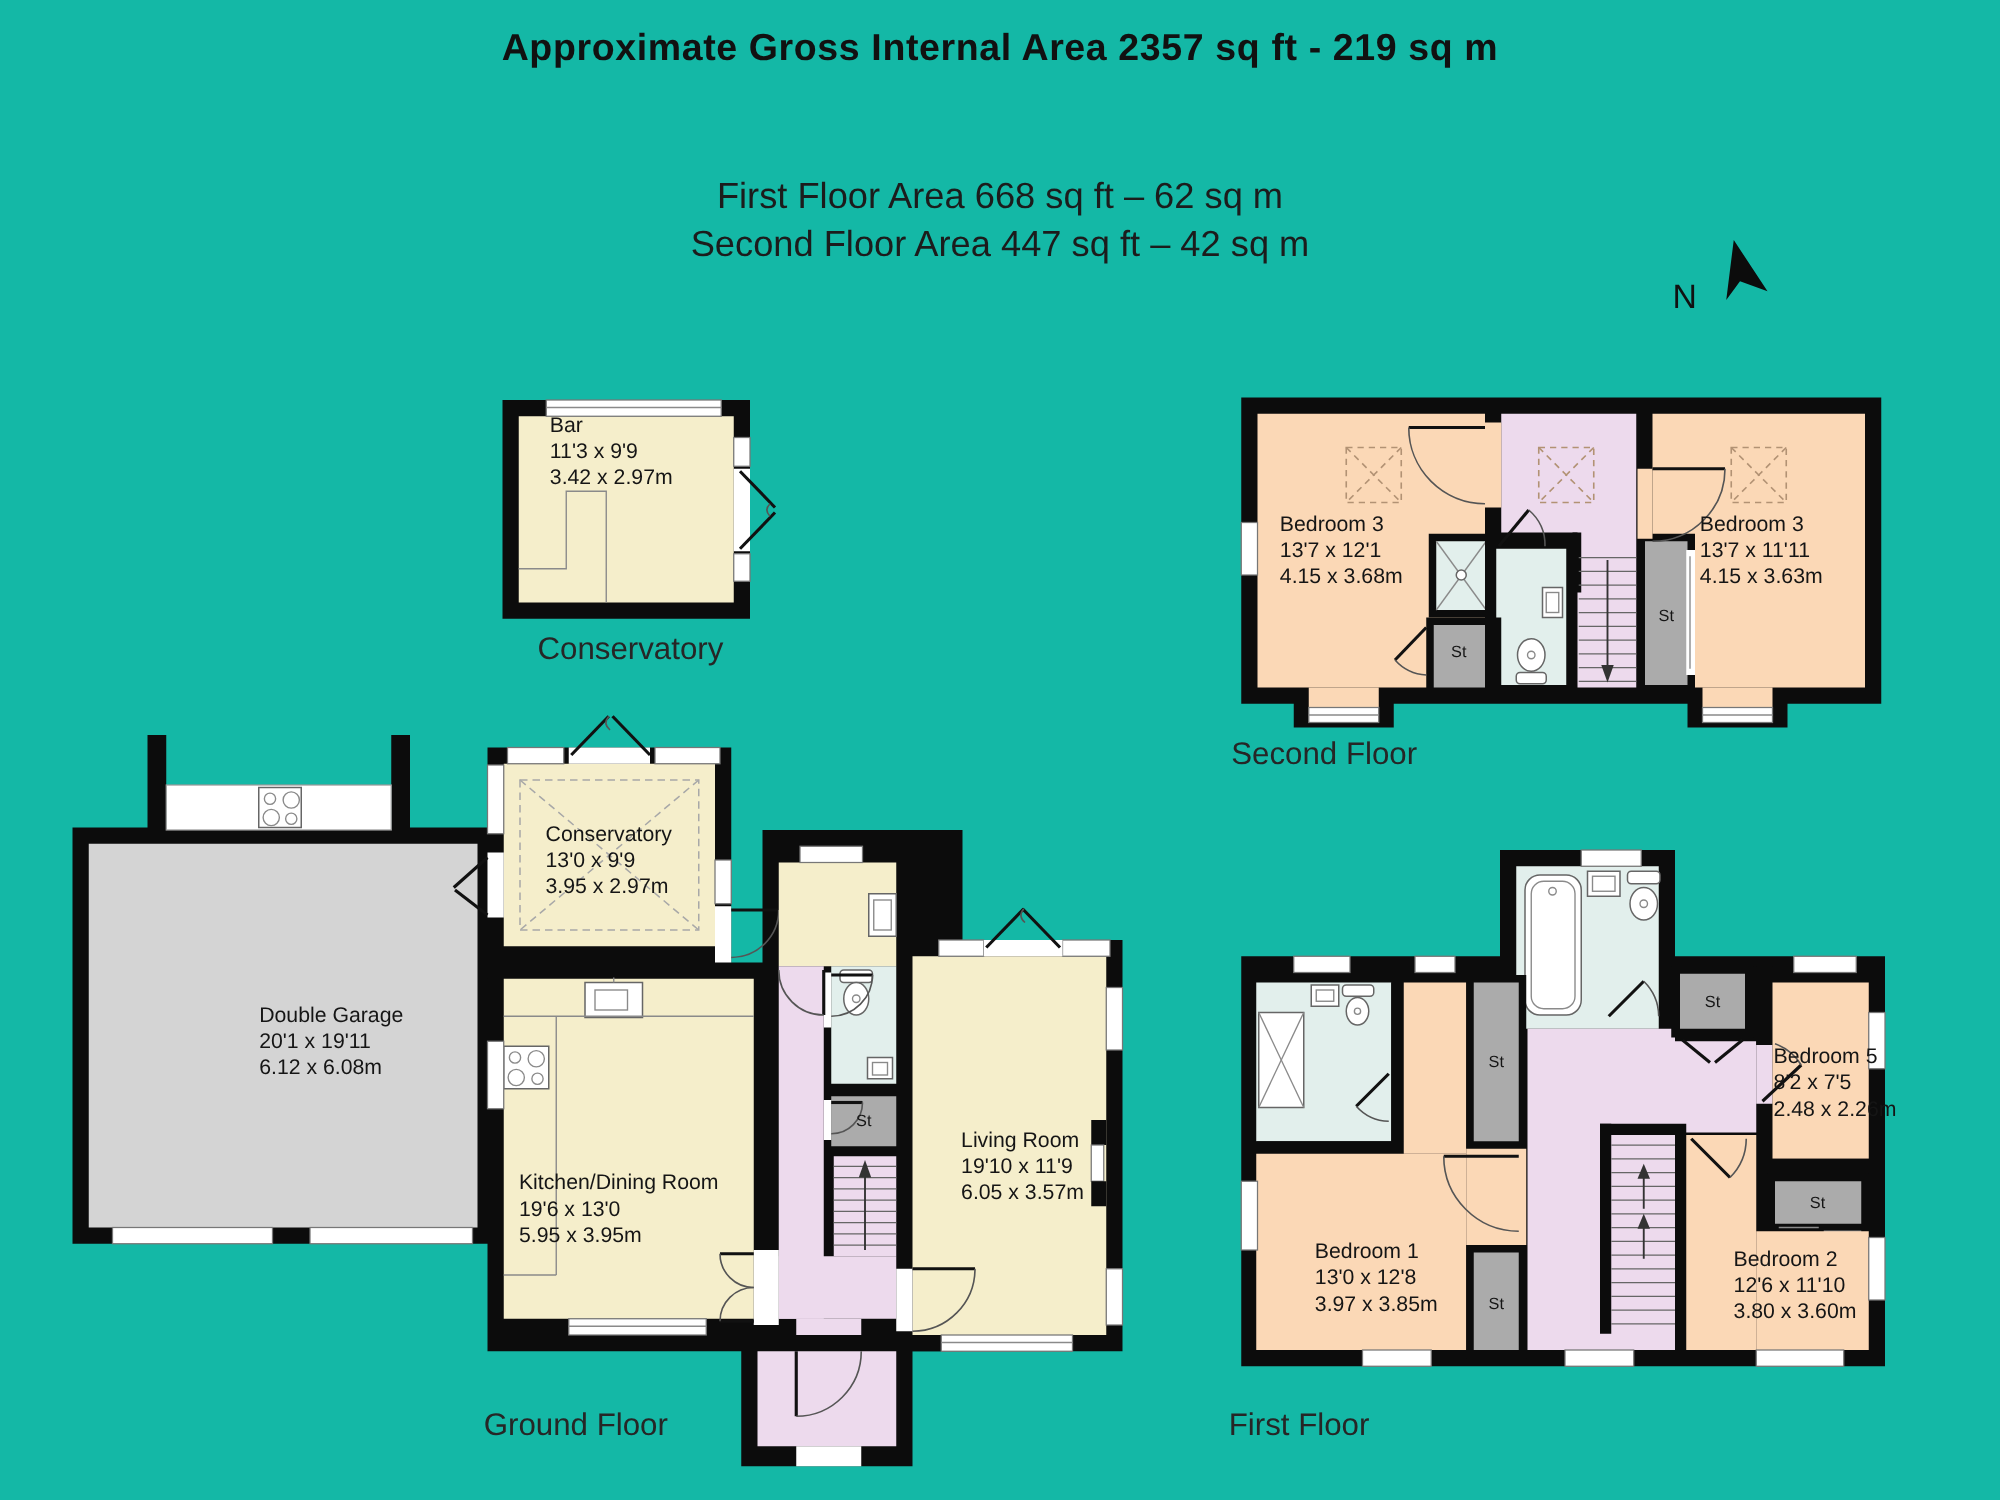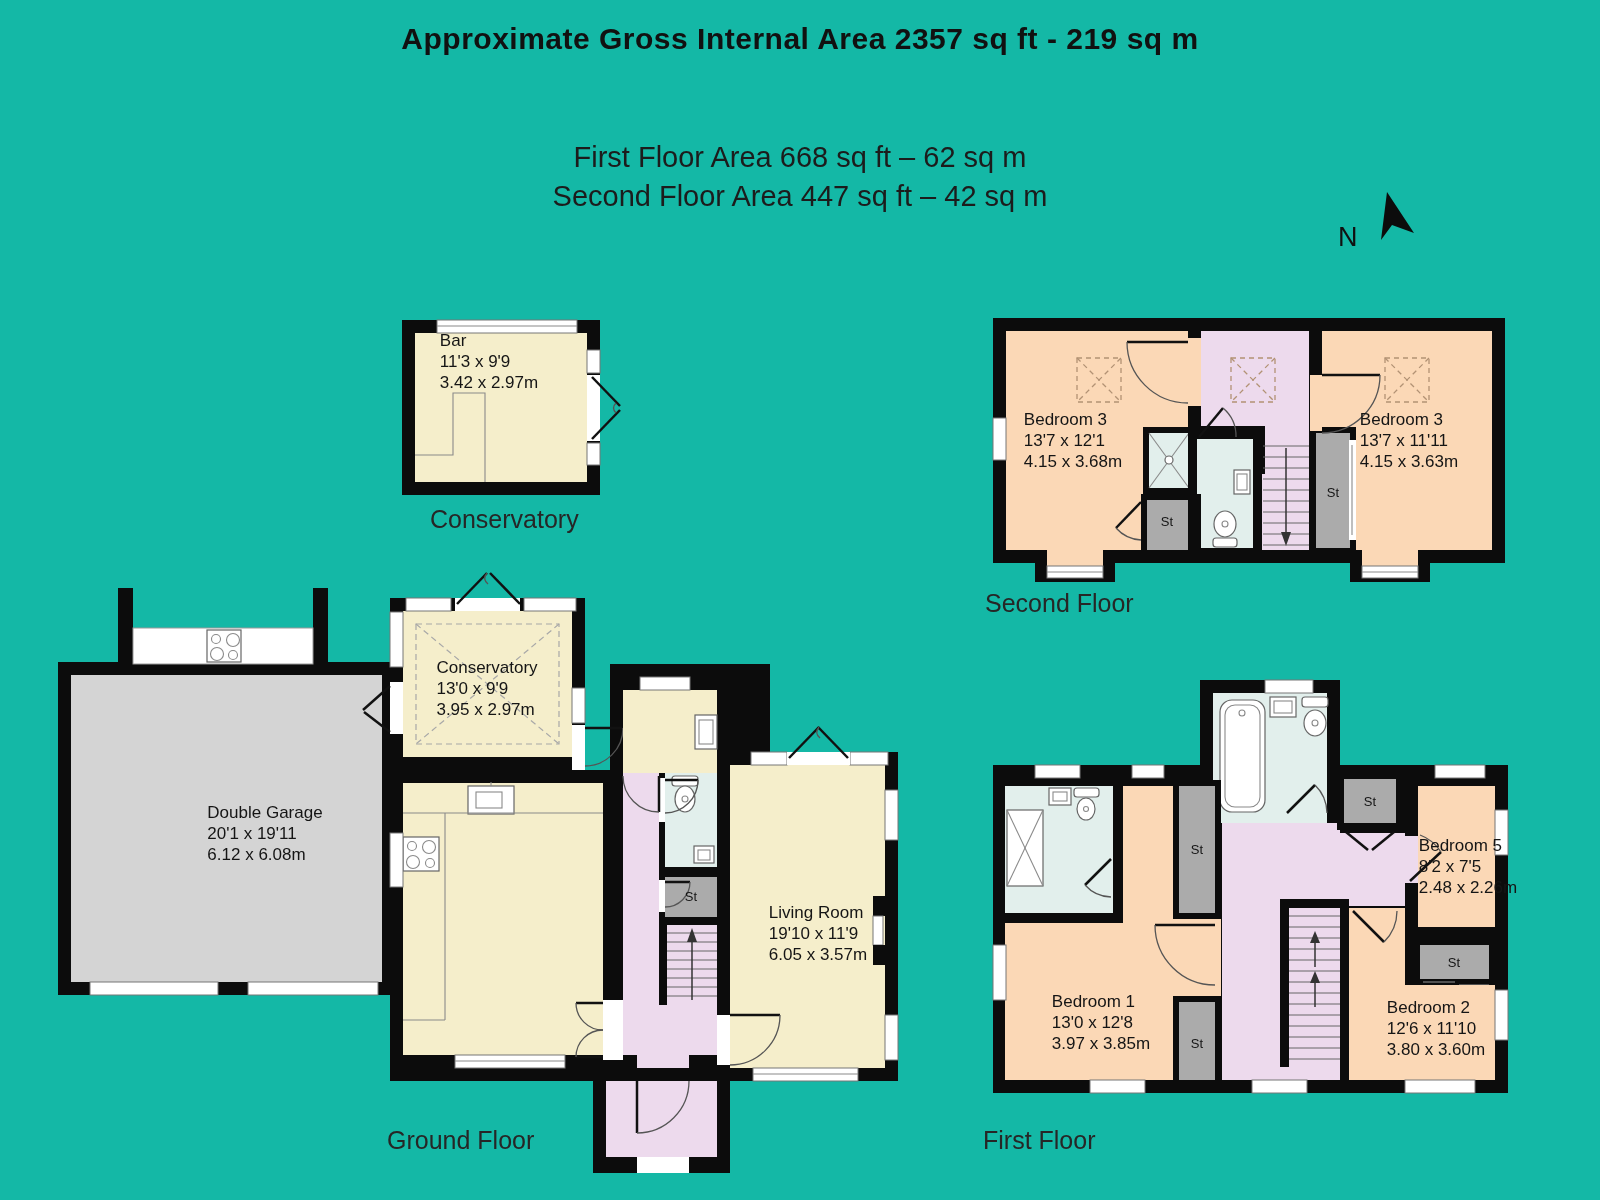--- a/index.html
+++ b/index.html
@@ -325,20 +325,25 @@
   <div class="room-label" style="left:265px;top:833px">
     <div>Double Garage</div>
       <div>20'1 x 19'11</div>
       <div>6.12 x 6.08m</div>
   </div>
   <div class="room-label" style="left:487px;top:688px">
     <div>Conservatory</div>
       <div>13'0 x 9'9</div>
       <div>3.95 x 2.97m</div>
   </div>
+  <div class="room-label" style="left:495px;top:967px">
+    <div>Kitchen/Dining Room</div>
+      <div>19'6 x 13'0</div>
+      <div>5.95 x 3.95m</div>
+  </div>
   <div class="room-label" style="left:818px;top:933px">
     <div>Living Room</div>
       <div>19'10 x 11'9</div>
       <div>6.05 x 3.57m</div>
   </div>
   <div class="st-label" style="left:691px;top:896px">St</div>
   <div class="floor-label" style="left:387px;top:1126px">Ground Floor</div>
 
   <svg style="left:965px;top:645px" width="560" height="460" viewBox="0 0 560 460">
 

